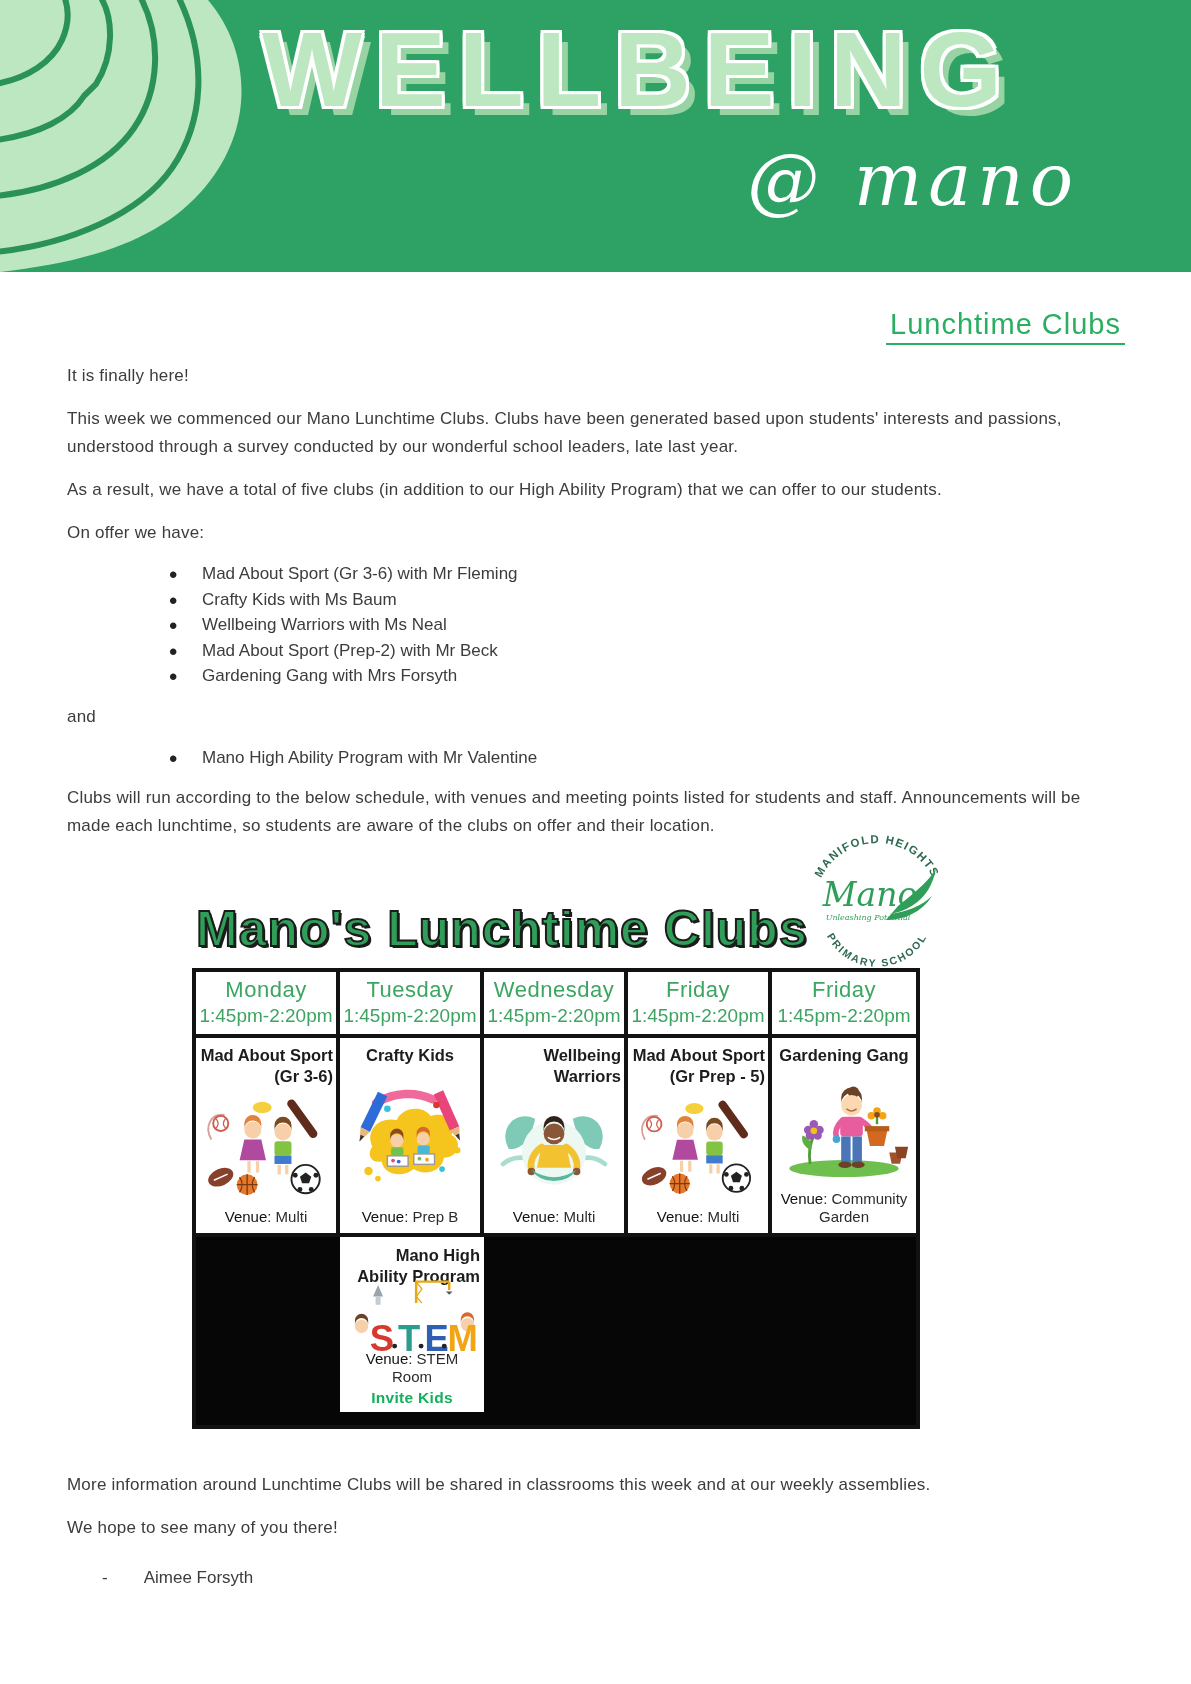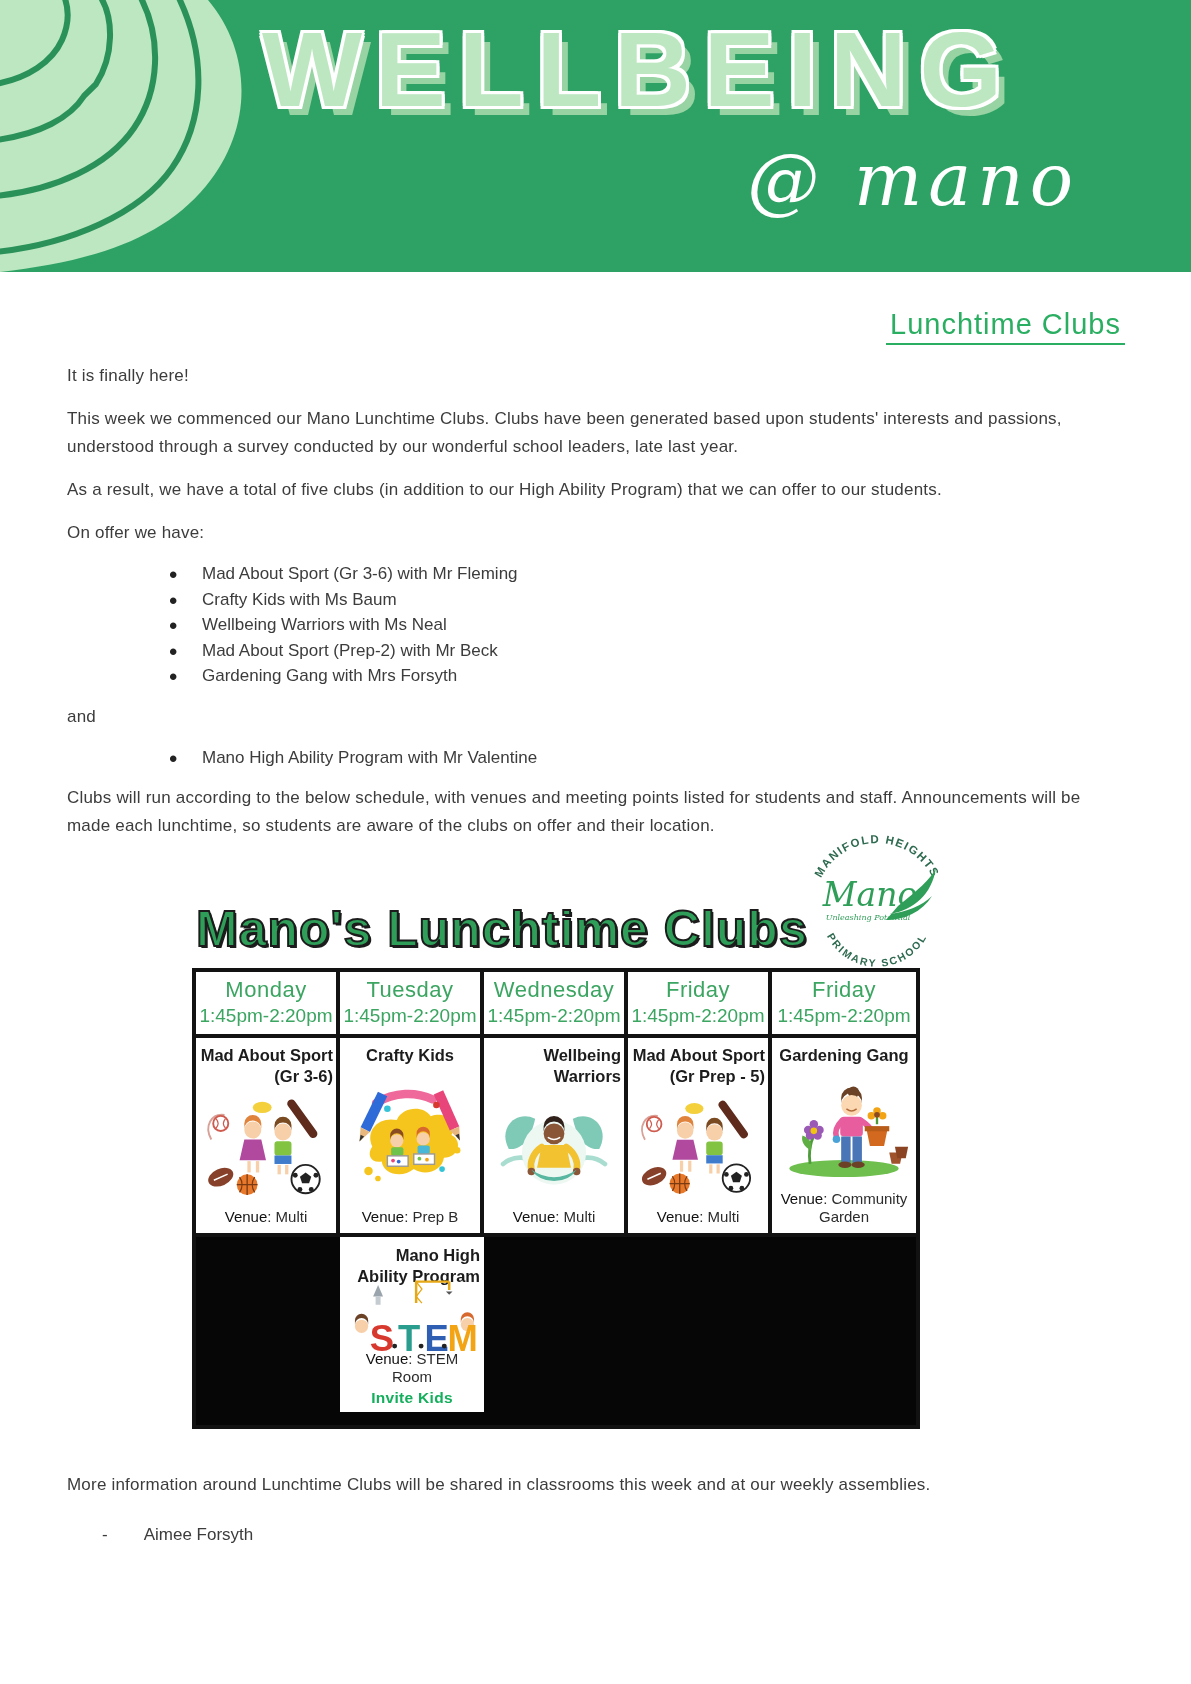--- a/index.html
+++ b/index.html
@@ -379,19 +379,20 @@
             <div class="venue"><b>Venue</b><span>: STEM Room</span></div>
             <div class="invite">Invite Kids</div>
           </div>
         </div>
       </div>
     </section>
   </main>
 
   <div class="footer-block">
     <p>More information around Lunchtime Clubs will be shared in classrooms this week and at our weekly assemblies.</p>
+    <p>We hope to see many of you there!</p>
     <div class="signature">
       <span>-</span>
       <span>Aimee Forsyth</span>
     </div>
   </div>
 
 </div>
 
 </body></html>

